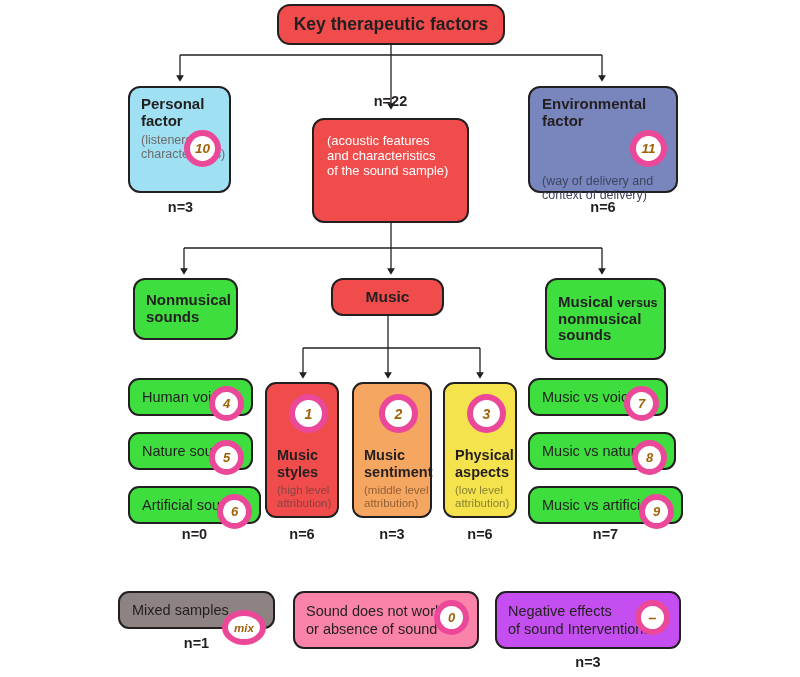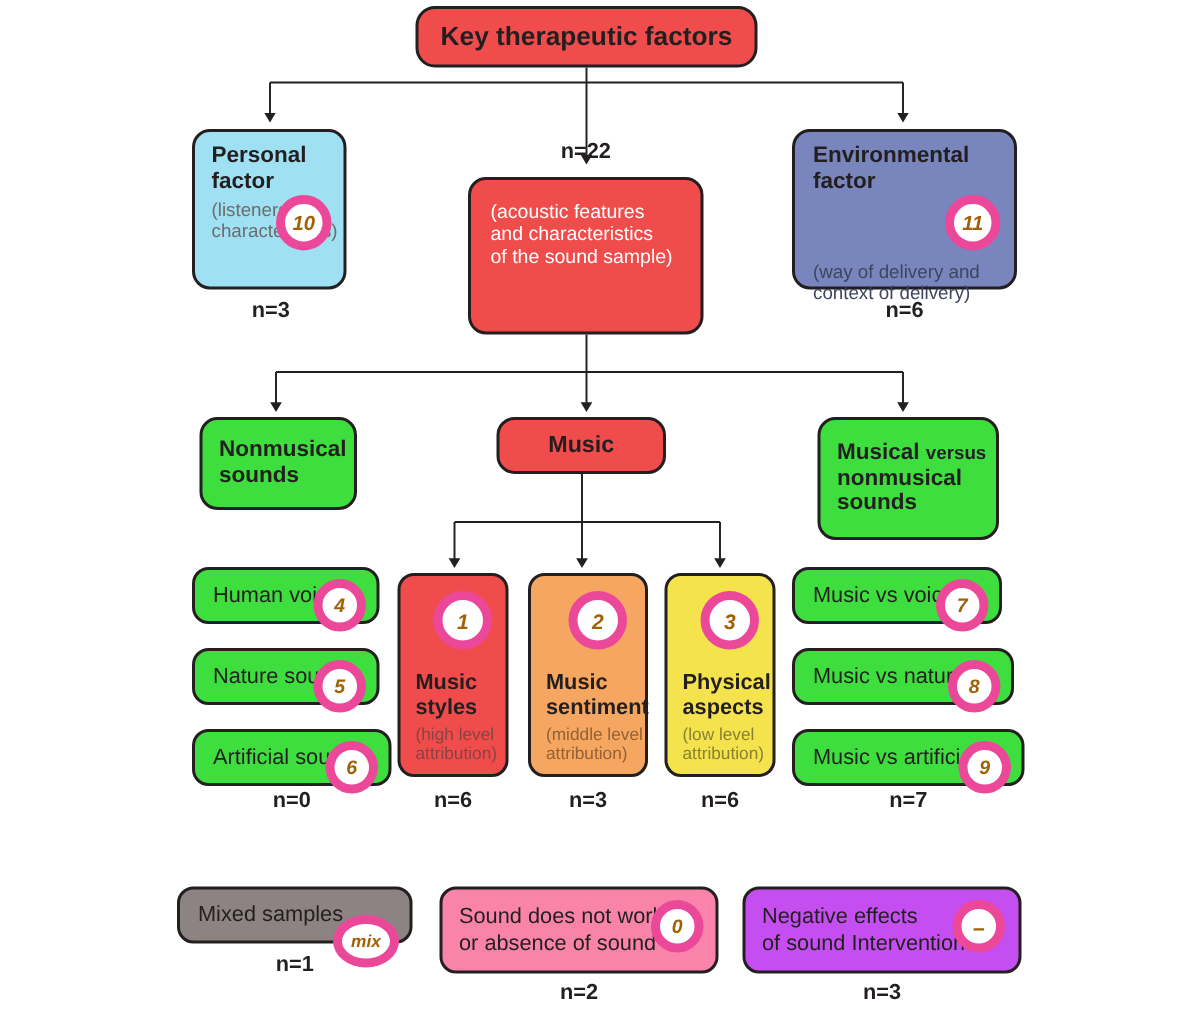--- a/index.html
+++ b/index.html
@@ -319,21 +319,20 @@
     <span class="title">Mixed samples</span>
     <span class="badge" style="right:7px; top:17px; width:32px; height:23px; font-size:11.5px; border-radius:50%;">mix</span>
   </div>
   <div class="ncount" style="left:118px; top:635px; width:157px;">n=1</div>
 
   <div class="node" id="n-nowork">
     <span class="title" style="white-space:pre-line;">Sound does not work
 or absence of sound</span>
     <span class="badge" style="right:8px; top:7px; width:23px; height:23px; font-size:13px;">0</span>
   </div>
-  <div class="ncount" style="left:293px; top:654px; width:186px;">n=2</div>
 
   <div class="node" id="n-negative">
     <span class="title" style="white-space:pre-line;">Negative effects
 of sound Interventions</span>
     <span class="badge" style="right:9px; top:7px; width:23px; height:23px; font-size:14px;">–</span>
   </div>
   <div class="ncount" style="left:495px; top:654px; width:186px;">n=3</div>
 
 </div>
 

